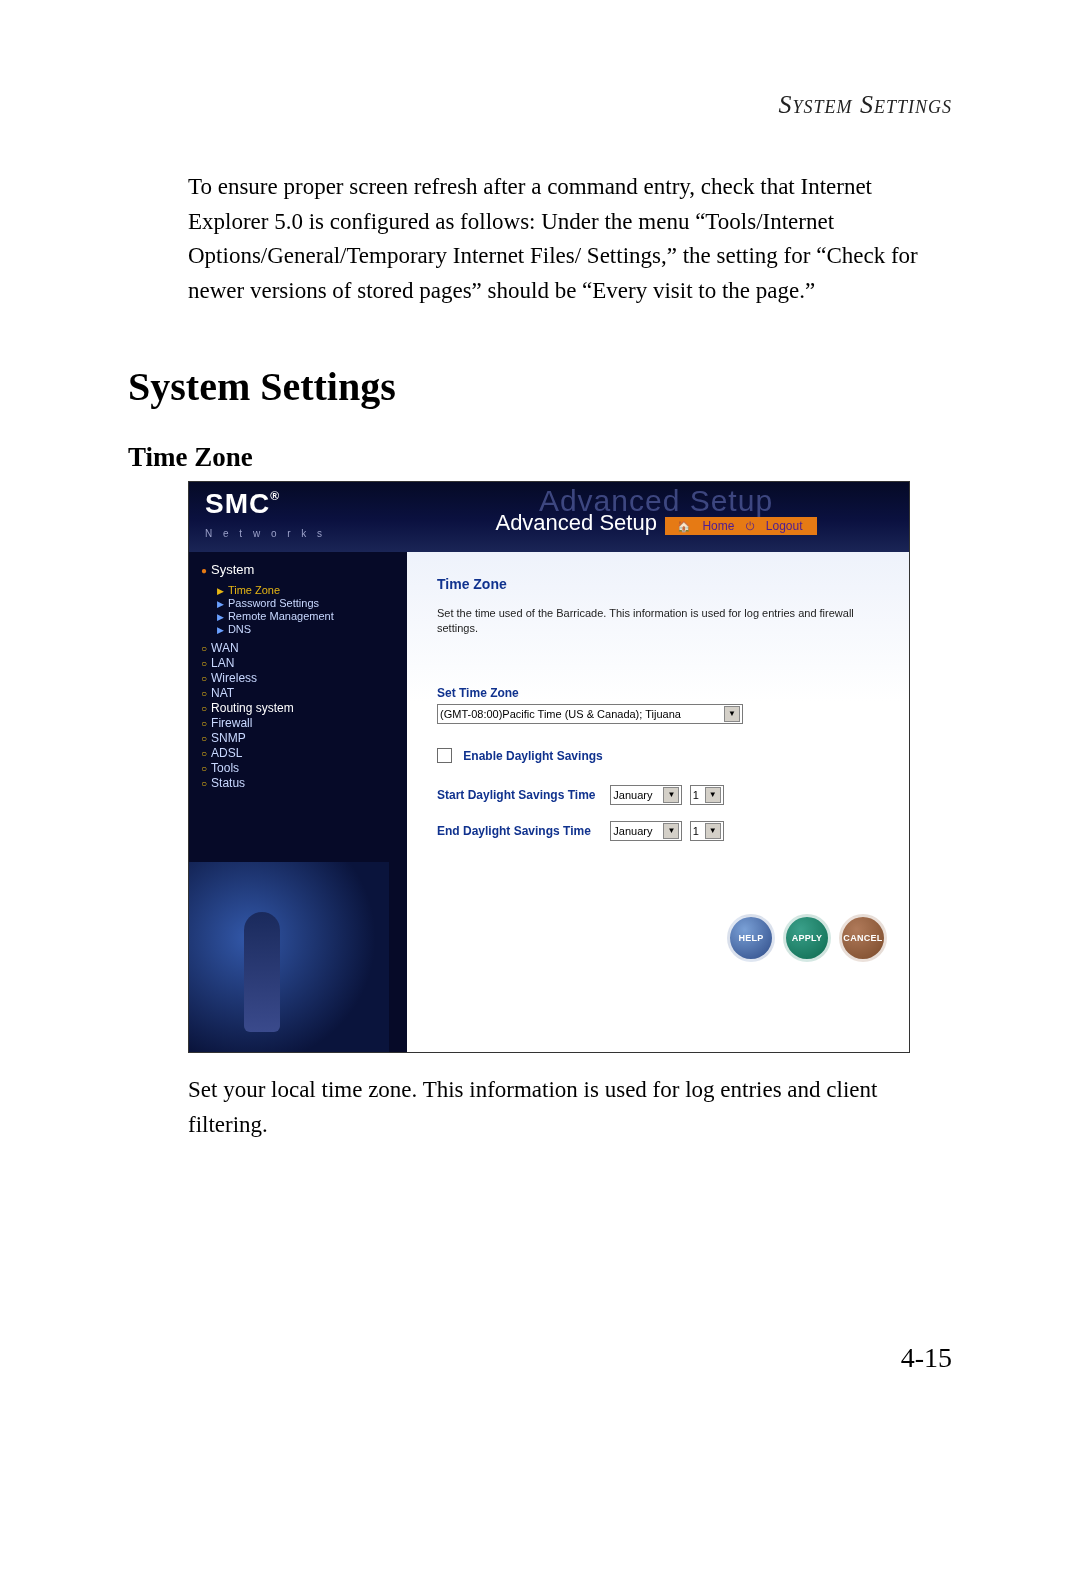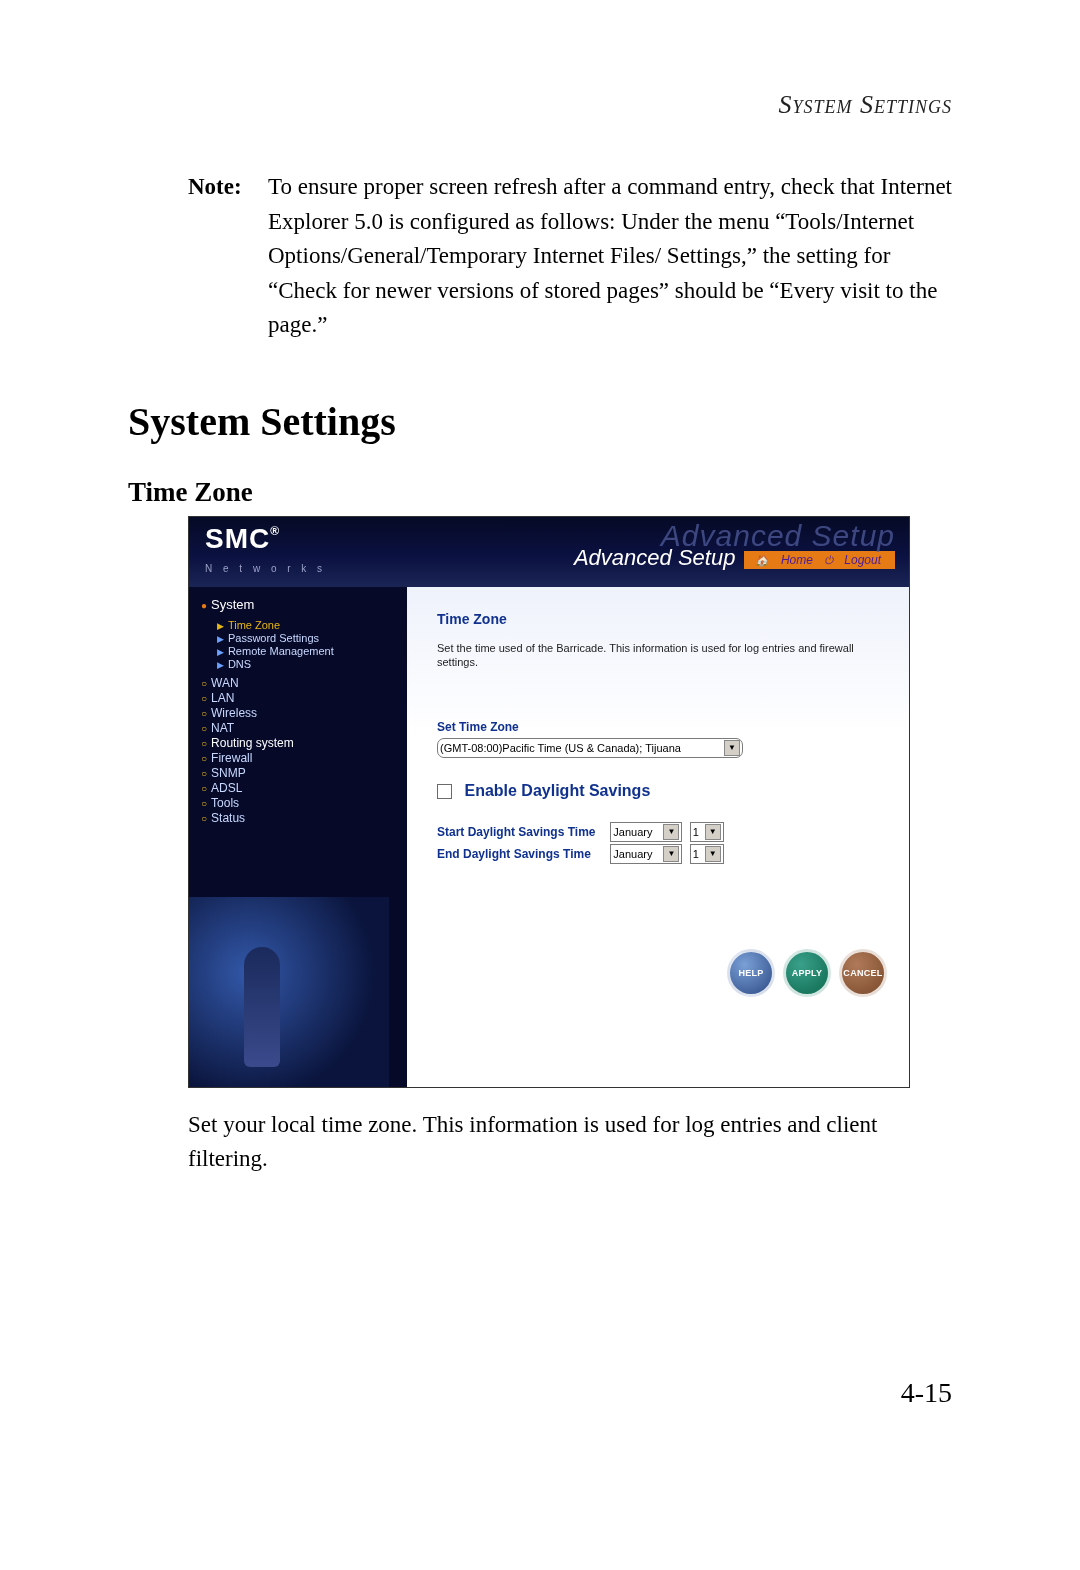--- a/index.html
+++ b/index.html
@@ -77,23 +77,22 @@
   }
   .ss-logo sup { font-size: 12px; vertical-align: top; }
   .ss-logo-sub {
     font-size: 10px;
     letter-spacing: 4px;
     color: #9aa0c8;
     margin-top: 10px;
   }
   .ss-banner-right {
     flex: 1;
-    text-align: right;
+    text-align: center;
     padding-right: 14px;
-    font-style: italic;
   }
   .ss-ghost {
     color: #4f5a9a;
     font-size: 30px;
     font-weight: 400;
     letter-spacing: 1px;
     margin-top: 2px;
     opacity: 0.75;
   }
   .ss-bannerbar {
@@ -176,31 +175,31 @@
   .sel .arrow {
     display:inline-block;
     width:14px; height:14px;
     background:#d4d0c8;
     border:1px solid #888;
     margin-left:4px;
     text-align:center;
     font-size:8px;
     line-height:13px;
   }
-  .sel.tz { width: 300px; justify-content: space-between; border-radius: 7px; }
+  .sel.tz { width: 300px; justify-content: space-between; }
   .sel.tz .txt { white-space: nowrap; overflow:hidden; }
   .sel.mon { width: 66px; justify-content: space-between; margin-left:6px; }
   .sel.day { width: 28px; justify-content: space-between; margin-left:4px; }
-  .ct-check-row { margin: 24px 0 22px 0; color:#10328e; font-weight:bold; font-size:16px; }
+  .ct-check-row { margin: 24px 0 22px 0; color:#10328e; font-weight:bold; font-size:12px; }
   .chk {
     display:inline-block; width:13px; height:13px;
     border:1px solid #6a6a6a; background:#fff;
     vertical-align:-3px; margin-right:8px;
   }
-  .ct-row { margin: 2px 0; }
+  .ct-row { margin: 16px 0; }
   .ct-row .lbl { color:#10328e; font-weight:bold; font-size:12px; display:inline-block; width:164px; }
   .btn-row {
     position:absolute;
     right: 22px;
     bottom: 90px;
     display:flex;
     gap:8px;
   }
   .rbtn {
     width:42px; height:42px;
@@ -228,21 +227,20 @@
   }
 </style>
 </head>
 <body>
 
 <div class="page">
 
   <div class="running-head">System Settings</div>
 
   <div class="note-block">
-    <div class="note-label">Note:</div>
     <div class="note-body">To ensure proper screen refresh after a command entry, check that Internet Explorer 5.0 is configured as follows: Under the menu “Tools/Internet Options/General/Temporary Internet Files/ Settings,” the setting for “Check for newer versions of stored pages” should be “Every visit to the page.”</div>
   </div>
 
   <div class="h1">System Settings</div>
   <div class="h2">Time Zone</div>
 
   <div class="screenshot">
     <div class="ss-top">
       <div class="ss-logo-cell">
         <div class="ss-logo">

